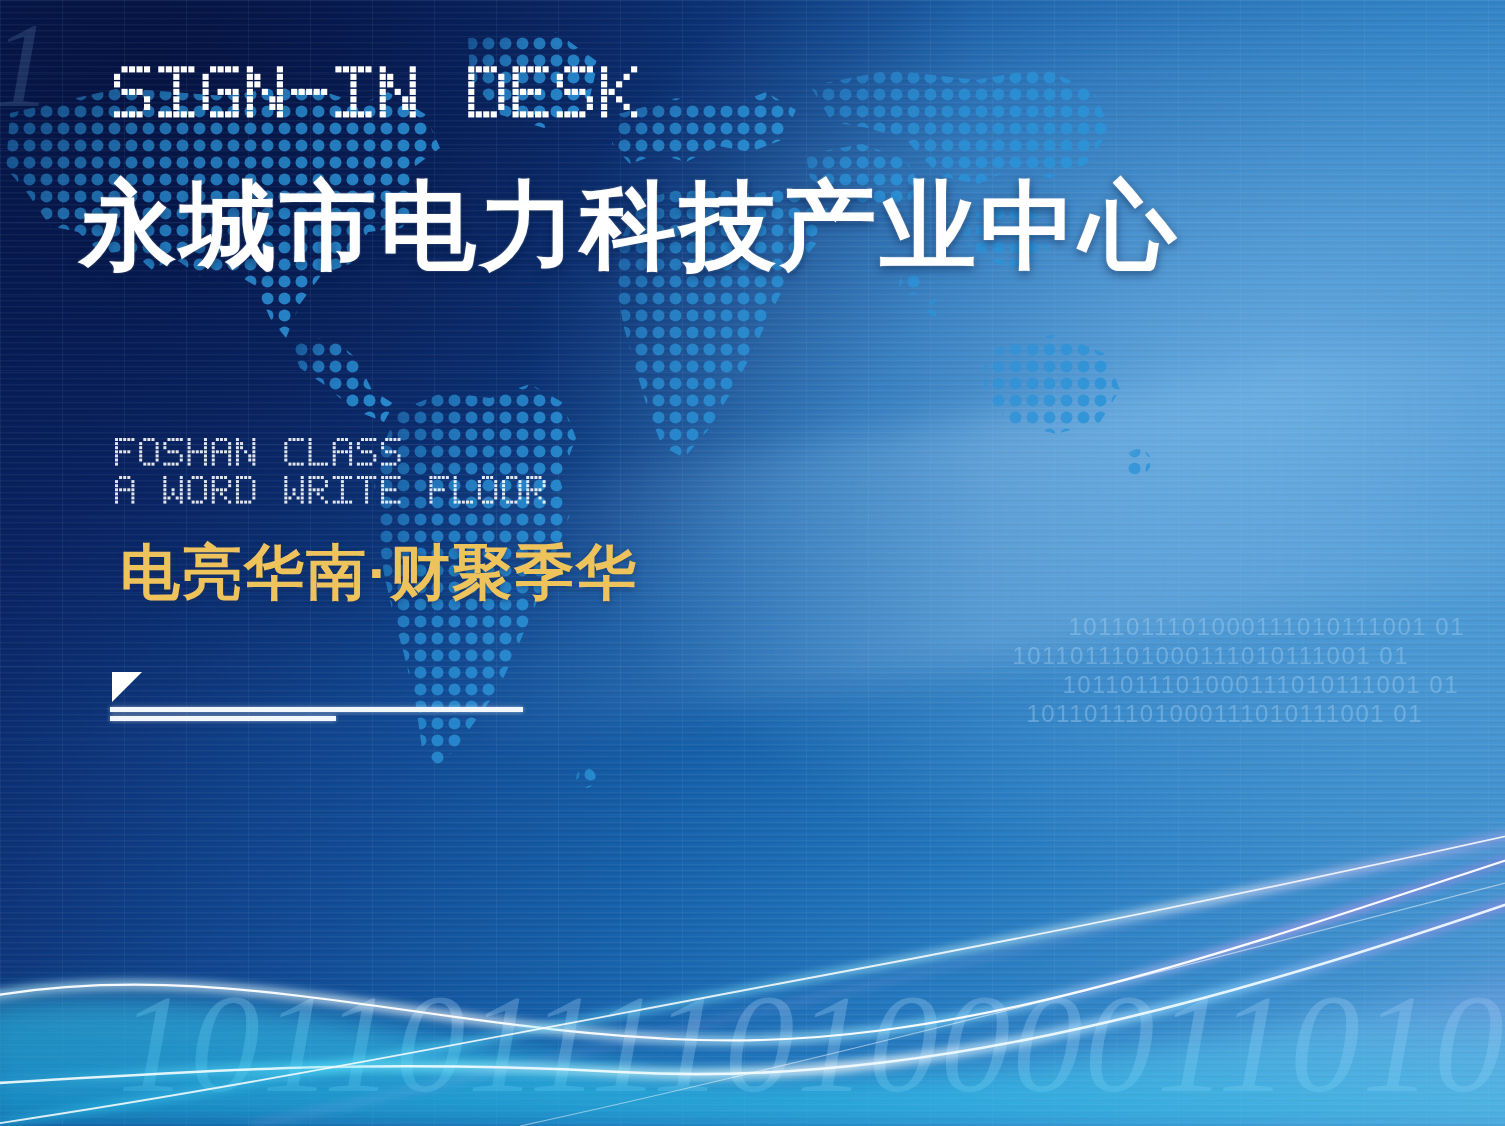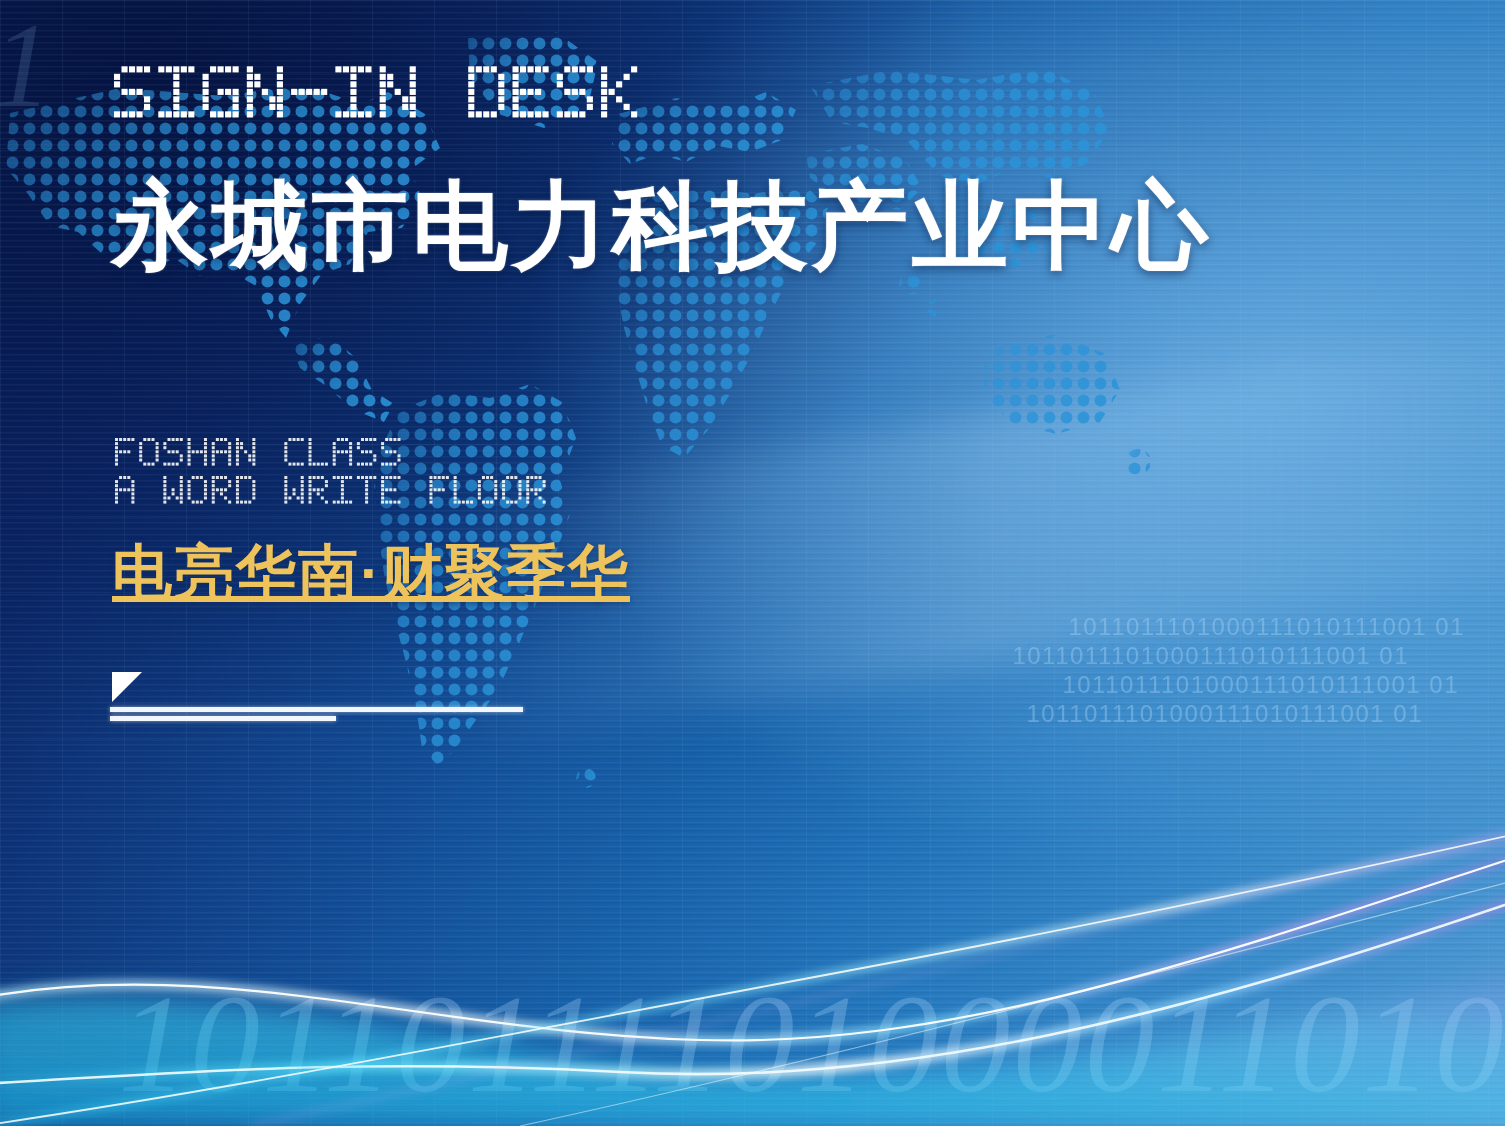--- a/index.html
+++ b/index.html
@@ -147,21 +147,21 @@
     position: absolute;
     left: 112px;
     top: 42px;
     height: 96px;
     pointer-events: none;
   }
   .dotmatrix svg { display: block; height: 100%; }
 
   .maintitle {
     position: absolute;
-    left: 112px;
+    left: 80px;
     top: 168px;
     color: #ffffff;
     font-size: 96px;
     font-weight: bold;
     line-height: 115px;
     letter-spacing: 4px;
     text-shadow: 0 3px 10px rgba(0,25,70,0.55), 0 0 2px rgba(255,255,255,0.5);
     white-space: nowrap;
   }
   .maintitle .line2 { letter-spacing: 5px; }
@@ -169,30 +169,29 @@
   .subtitle-en {
     position: absolute;
     left: 114px;
     top: 437px;
     pointer-events: none;
   }
   .subtitle-en svg { display: block; }
 
   .tagline {
     position: absolute;
-    left: 112px;
+    left: 120px;
     top: 538px;
     color: #efc35c;
     font-size: 60px;
     font-weight: bold;
     letter-spacing: 2px;
     line-height: 70px;
     white-space: nowrap;
     text-shadow: 0 2px 6px rgba(20,45,95,0.55);
-    text-decoration: underline;
   }
 
   
   .rule-deco { position: absolute; left: 110px; top: 672px; width: 430px; height: 46px; }
   .tri {
     position: absolute; left: 2px; top: 0;
     width: 0; height: 0;
     border-left: 30px solid #ffffff;
     border-bottom: 30px solid transparent;
   }

